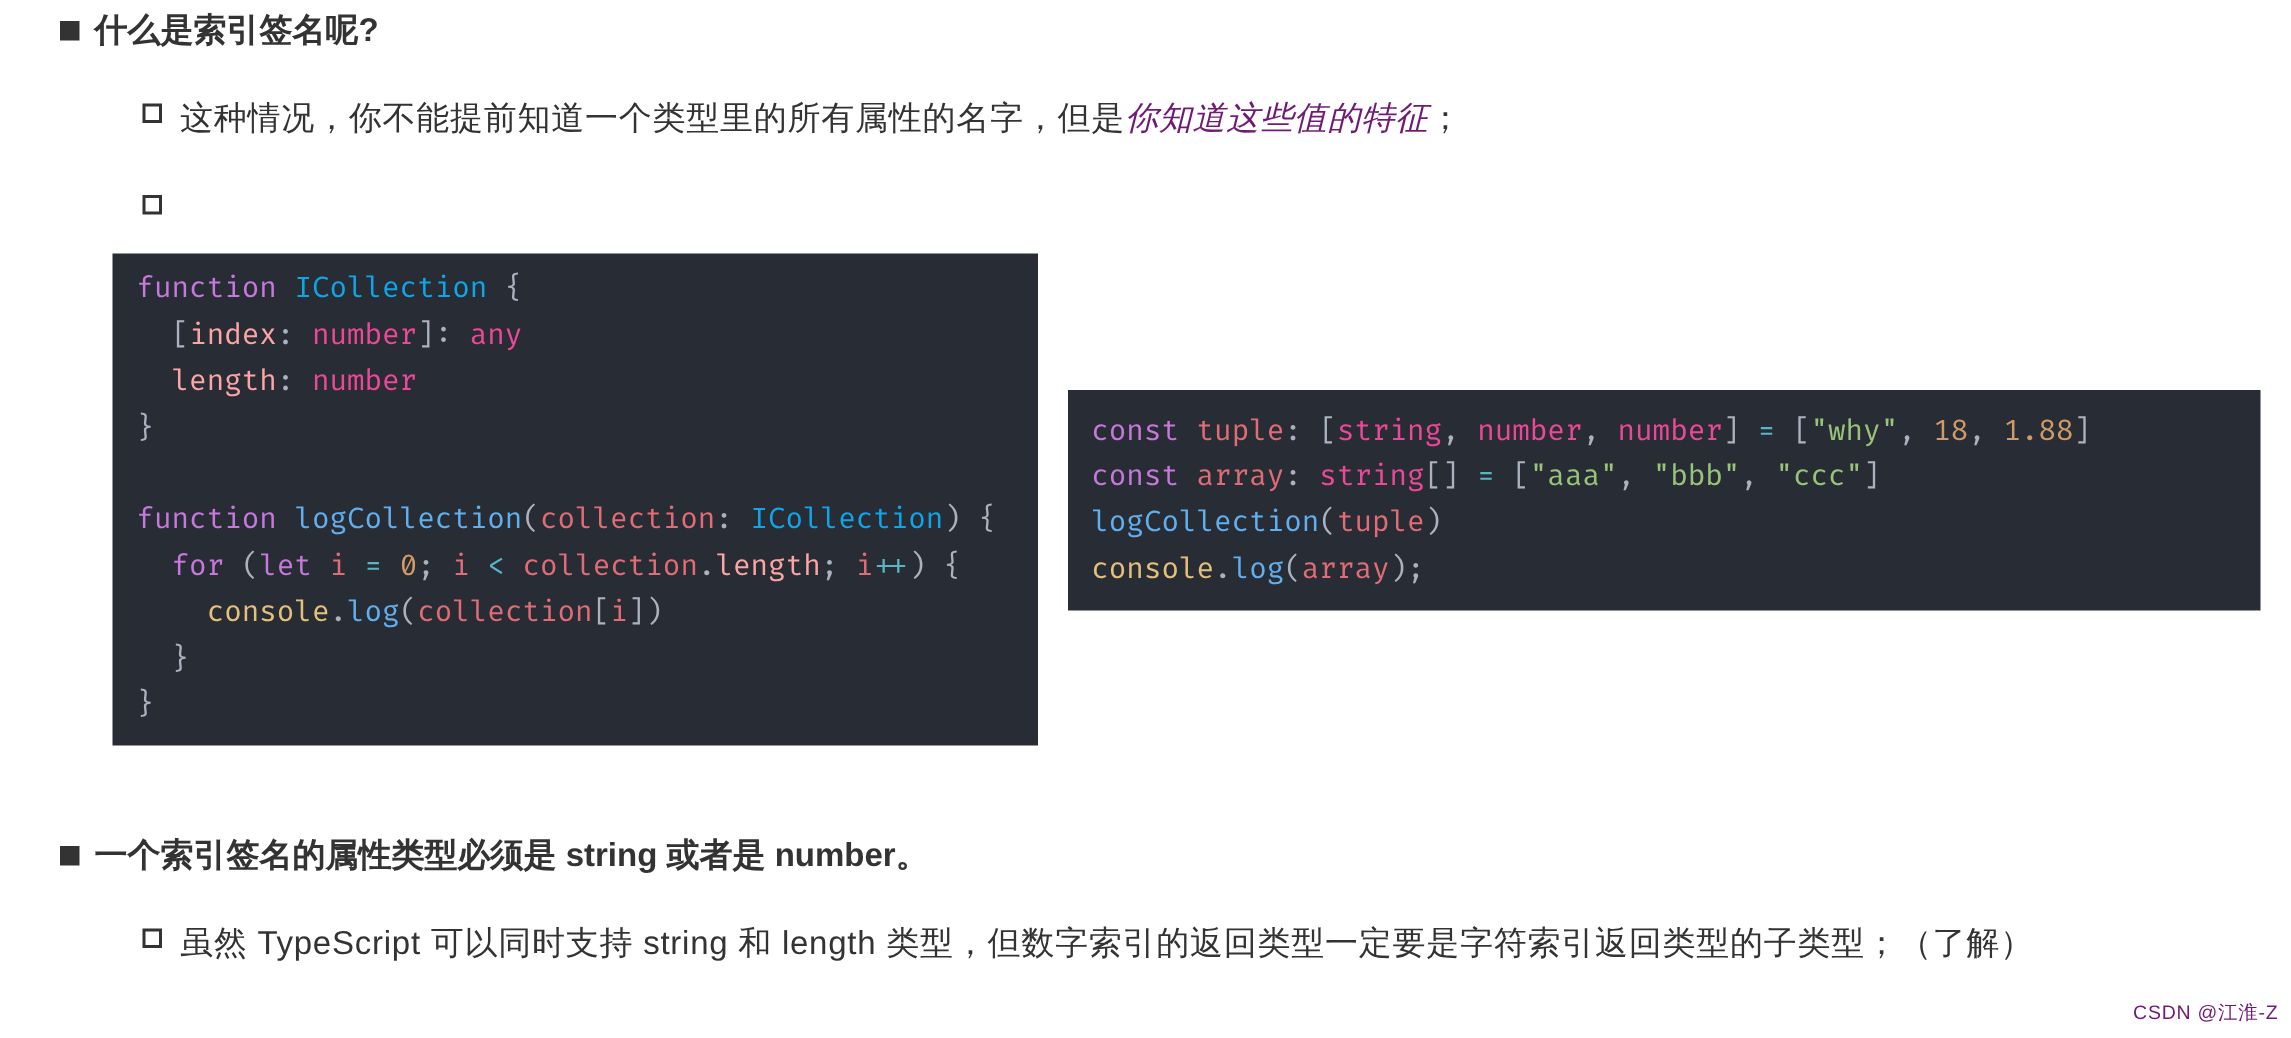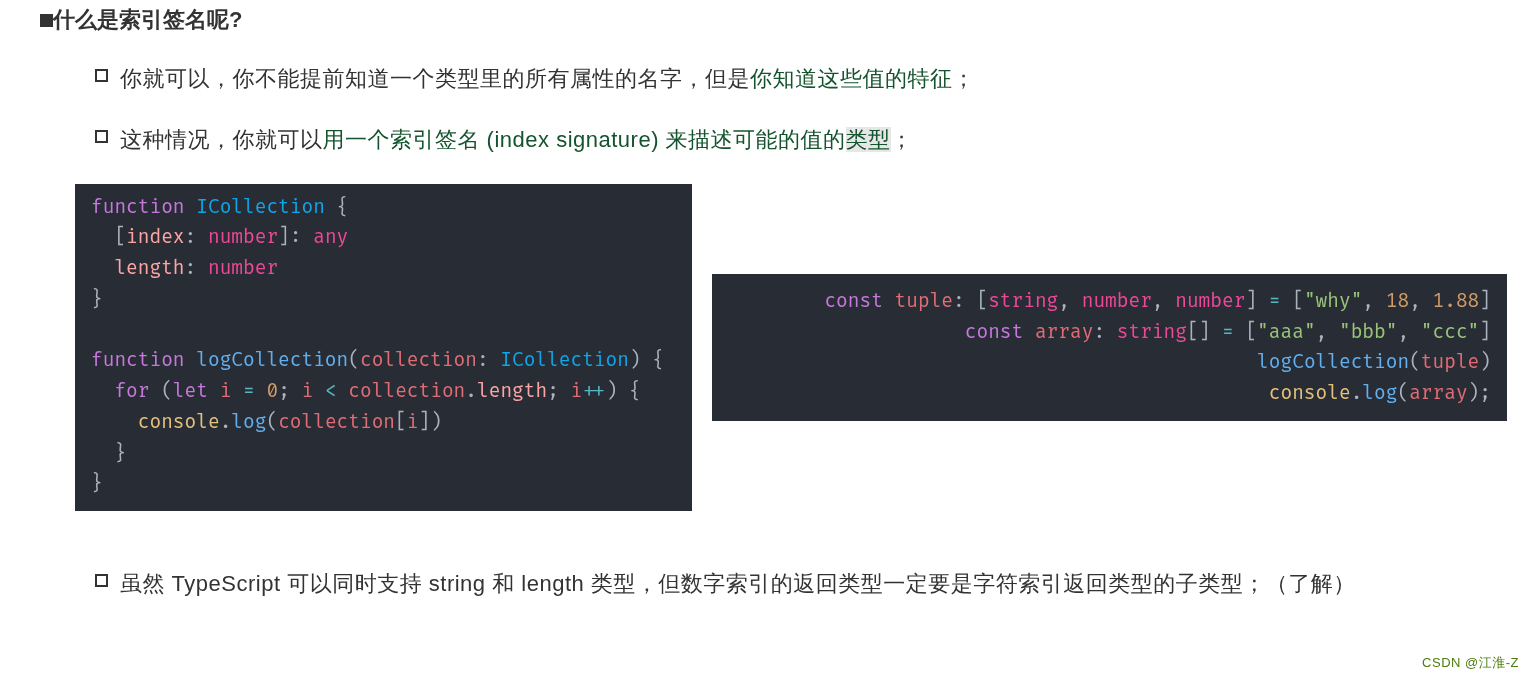--- a/index.html
+++ b/index.html
@@ -11,21 +11,21 @@
     padding: 0;
   }
   .content { padding: 0 20px 20px 20px; }
   .h1-block { margin-left: 20px; margin-top: 2px; }
   .h1 {
     font-size: 22px;
     font-weight: 700;
     color: #333;
     display: flex;
     align-items: center;
-    gap: 0;
+    gap: 10px;
     line-height: 1.6;
   }
   .sq-solid {
     width: 13px; height: 13px; background: #333; display: inline-block;
     flex: none; margin-top: 2px;
   }
   .sub-list { margin-left: 55px; margin-top: 24px; }
   .sub-item {
     font-size: 22px;
     color: #333;
@@ -33,59 +33,59 @@
     display: flex;
     align-items: flex-start;
     gap: 12px;
     margin-bottom: 26px;
     letter-spacing: 0.5px;
   }
   .sq-hollow {
     width: 13px; height: 13px; border: 2.5px solid #333; display: inline-block;
     flex: none; margin-top: 8px;
   }
-  .red { color: #14532d; }
+  .red { color: #701a75; font-style: italic; }
   .code-row {
     display: flex;
     gap: 20px;
     margin-left: 55px;
     margin-bottom: 55px;
     align-items: center;
   }
   .code-block {
     background: #282c34;
     color: #abb2bf;
     font-family: "Fira Code", "Consolas", "Menlo", monospace;
     font-size: 19px;
     line-height: 1.62;
     padding: 8px 16px 12px 16px;
     white-space: pre;
     border-radius: 0;
   }
   .code-left { width: 620px; }
-  .code-right { width: 800px; padding: 12px 16px; text-align: right; }
+  .code-right { width: 800px; padding: 12px 16px; }
   .kw { color: #c678dd; }
   .cls { color: #0ea5e9; }
   .prop { color: #fca5a5; }
   .type { color: #ec4899; }
   .fn { color: #61afef; }
   .param { color: #e06c75; }
   .str { color: #98c379; }
   .num { color: #d19a66; }
   .punc { color: #abb2bf; }
   .op { color: #56b6c2; }
   .var { color: #e06c75; }
   .obj { color: #e5c07b; }
   .faint { color: #5c6370; }
   .watermark {
     position: fixed;
     right: 8px;
-    bottom: 20px;
+    bottom: 8px;
     font-size: 13px;
-    color: #4d7c0f;
+    color: #701a75;
     letter-spacing: 0.5px;
   }
   .w-underline {
     background-image: linear-gradient(#999,#999);
     background-position: 0 100%;
     background-repeat: no-repeat;
     background-size: 100% 1px;
   }
 </style>
 </head>
@@ -95,28 +95,25 @@
 
   <div class="h1-block">
     <div class="h1">
       <span class="sq-solid"></span>
       <span>什么是索引签名呢?</span>
     </div>
     <div class="sub-list">
       <div class="sub-item">
         <span class="sq-hollow"></span>
         <span>
-          <span>你就可以，你不能提前知道一个类型里的所有属性的名字，但是</span><span class="red">你知道这些值的特征</span><span>；</span>
+          <span>这种情况，你不能提前知道一个类型里的所有属性的名字，但是</span><span class="red">你知道这些值的特征</span><span>；</span>
         </span>
       </div>
       <div class="sub-item">
         <span class="sq-hollow"></span>
-        <span>
-          <span>这种情况，你就可以</span><span class="red"><span id="redspan">用一个索引签名 (index signature) 来描述可能的值的<span class="w-underline" style="background: rgb(231, 231, 231);">类型</span></span></span><span>；</span>
-        </span>
       </div>
     </div>
   </div>
 
   <div class="code-row">
     <div class="code-block code-left" id="code-left"><span class="kw">function</span><span class="punc"> </span><span class="cls">ICollection</span><span class="punc"> {</span>
 <span class="faint">  </span><span class="punc">[</span><span class="prop">index</span><span class="punc">: </span><span class="type">number</span><span class="punc">]: </span><span class="type">any</span>
 <span class="faint">  </span><span class="prop">length</span><span class="punc">: </span><span class="type">number</span>
 <span class="punc">}</span>
 <span class="punc"></span>
@@ -125,20 +122,24 @@
 <span class="faint">    </span><span class="obj">console</span><span class="punc">.</span><span class="fn">log</span><span class="punc">(</span><span class="var">collection</span><span class="punc">[</span><span class="var">i</span><span class="punc">])</span>
 <span class="faint">  </span><span class="punc">}</span>
 <span class="punc">}</span></div>
     <div class="code-block code-right" id="code-right"><span class="kw">const</span><span class="punc"> </span><span class="var">tuple</span><span class="punc">: [</span><span class="type">string</span><span class="punc">, </span><span class="type">number</span><span class="punc">, </span><span class="type">number</span><span class="punc">] </span><span class="op">=</span><span class="punc"> [</span><span class="str">"why"</span><span class="punc">, </span><span class="num">18</span><span class="punc">, </span><span class="num">1.88</span><span class="punc">]</span>
 <span class="kw">const</span><span class="punc"> </span><span class="var">array</span><span class="punc">: </span><span class="type">string</span><span class="punc">[] </span><span class="op">=</span><span class="punc"> [</span><span class="str">"aaa"</span><span class="punc">, </span><span class="str">"bbb"</span><span class="punc">, </span><span class="str">"ccc"</span><span class="punc">]</span>
 <span class="fn">logCollection</span><span class="punc">(</span><span class="var">tuple</span><span class="punc">)</span>
 <span class="obj">console</span><span class="punc">.</span><span class="fn">log</span><span class="punc">(</span><span class="var">array</span><span class="punc">);</span></div>
   </div>
 
   <div class="h1-block">
+    <div class="h1">
+      <span class="sq-solid"></span>
+      <span>一个索引签名的属性类型必须是 string 或者是 number。</span>
+    </div>
     <div class="sub-list">
       <div class="sub-item">
         <span class="sq-hollow"></span>
         <span>
           <span>虽然 TypeScript 可以同时支持 string 和 length 类型，但数字索引的返回类型一定要是字符索引返回类型的子类型；（了解）</span>
         </span>
       </div>
     </div>
   </div>
 

